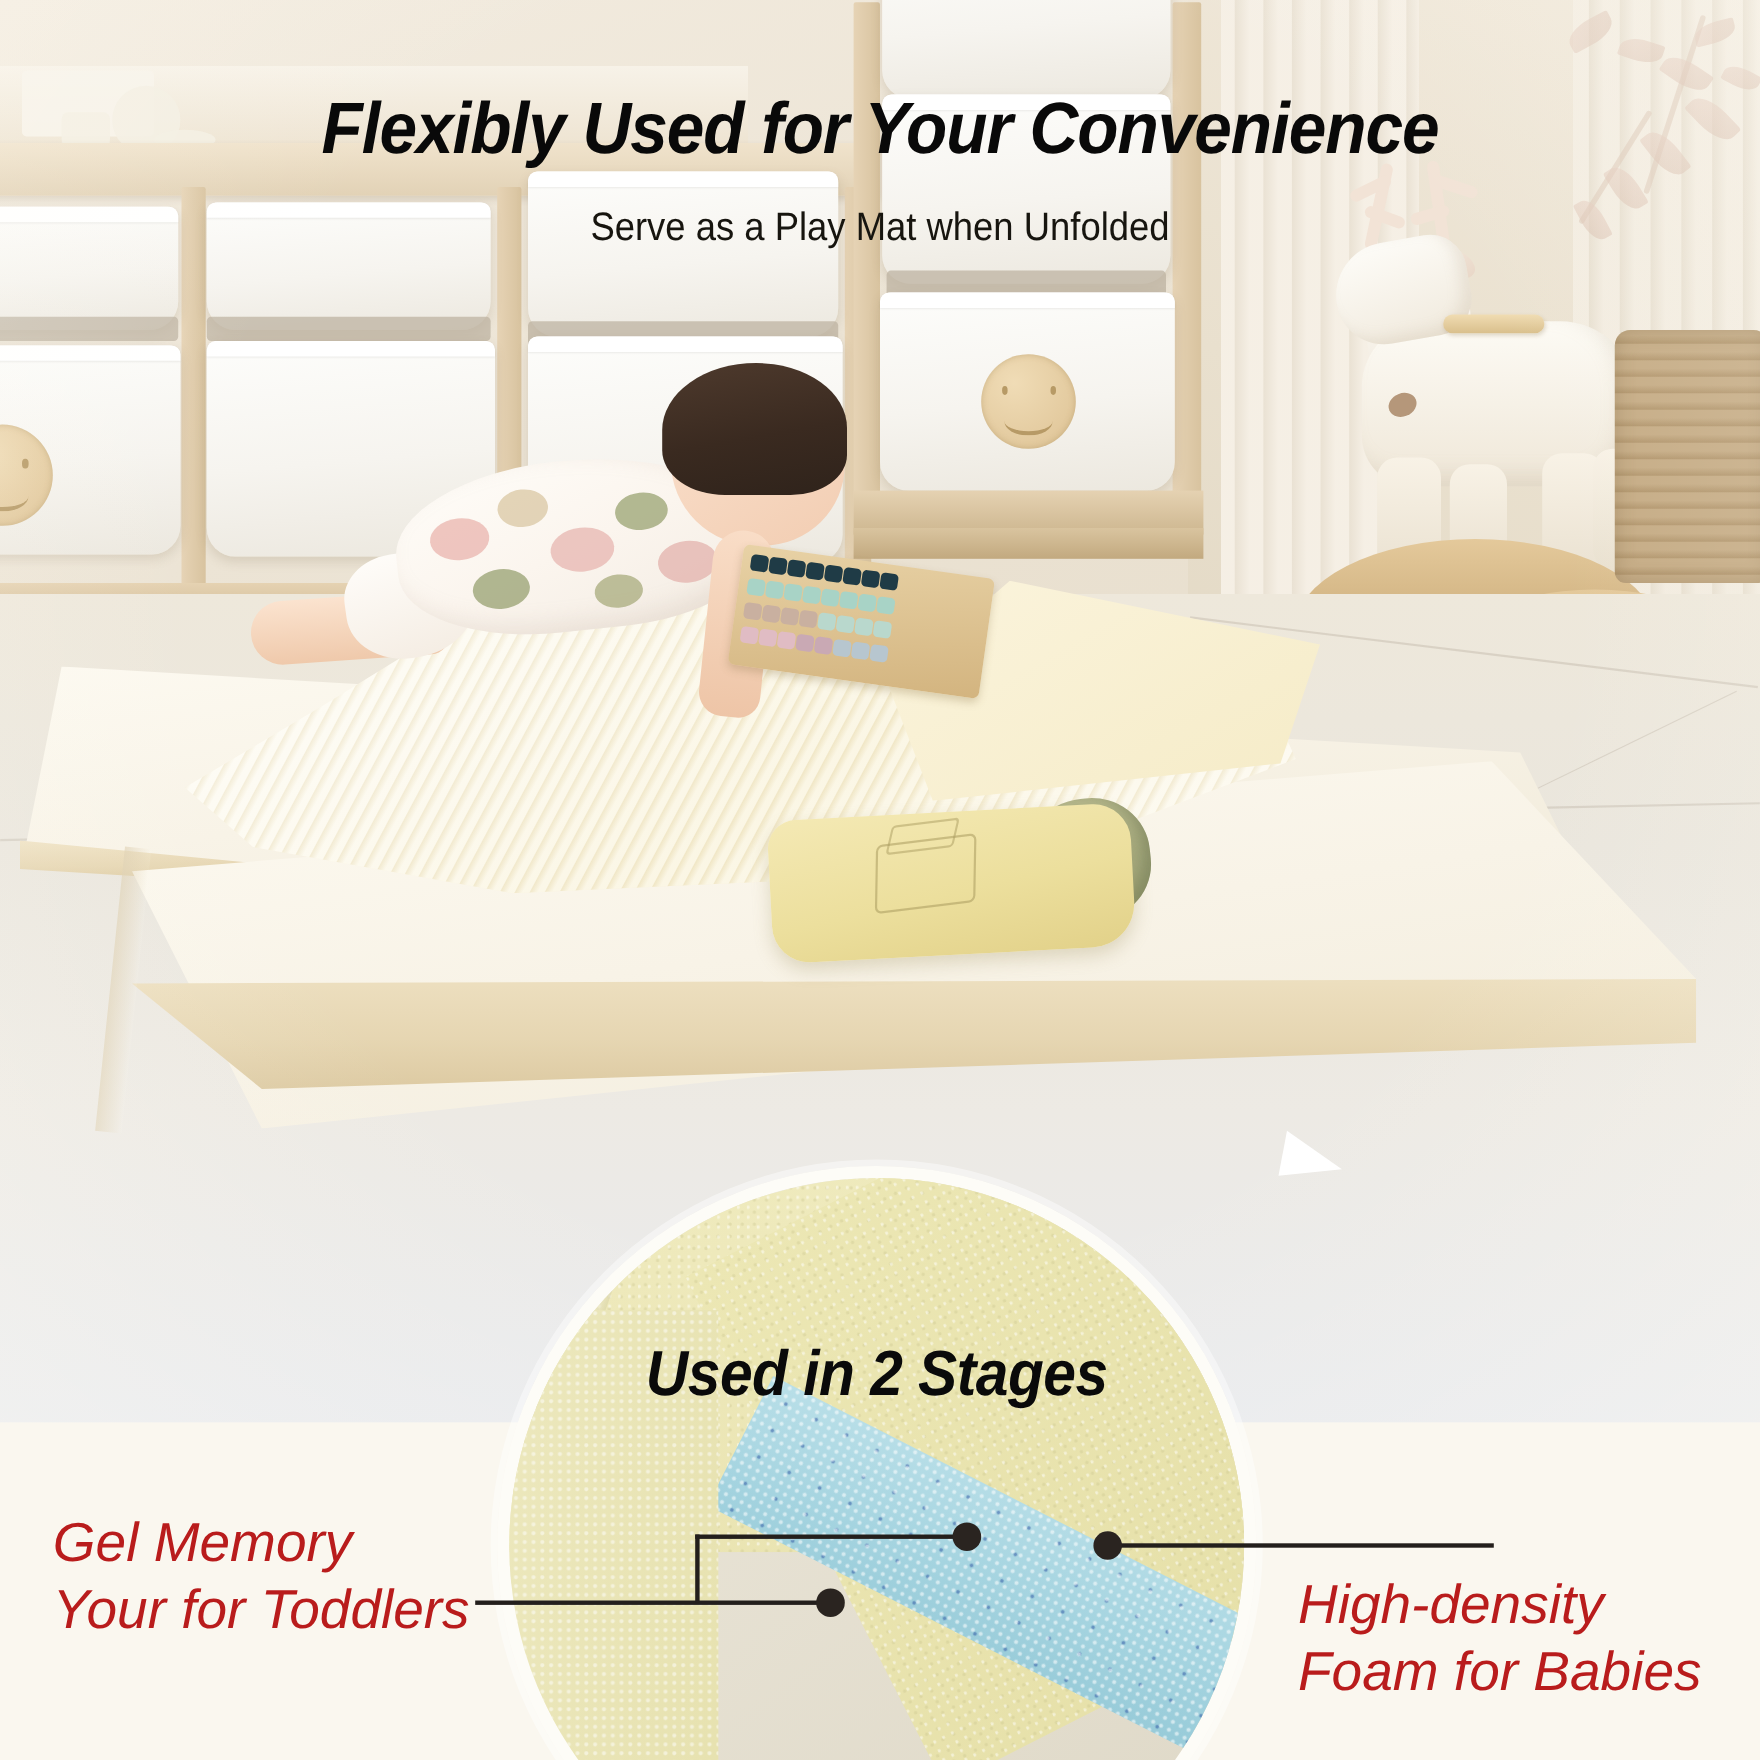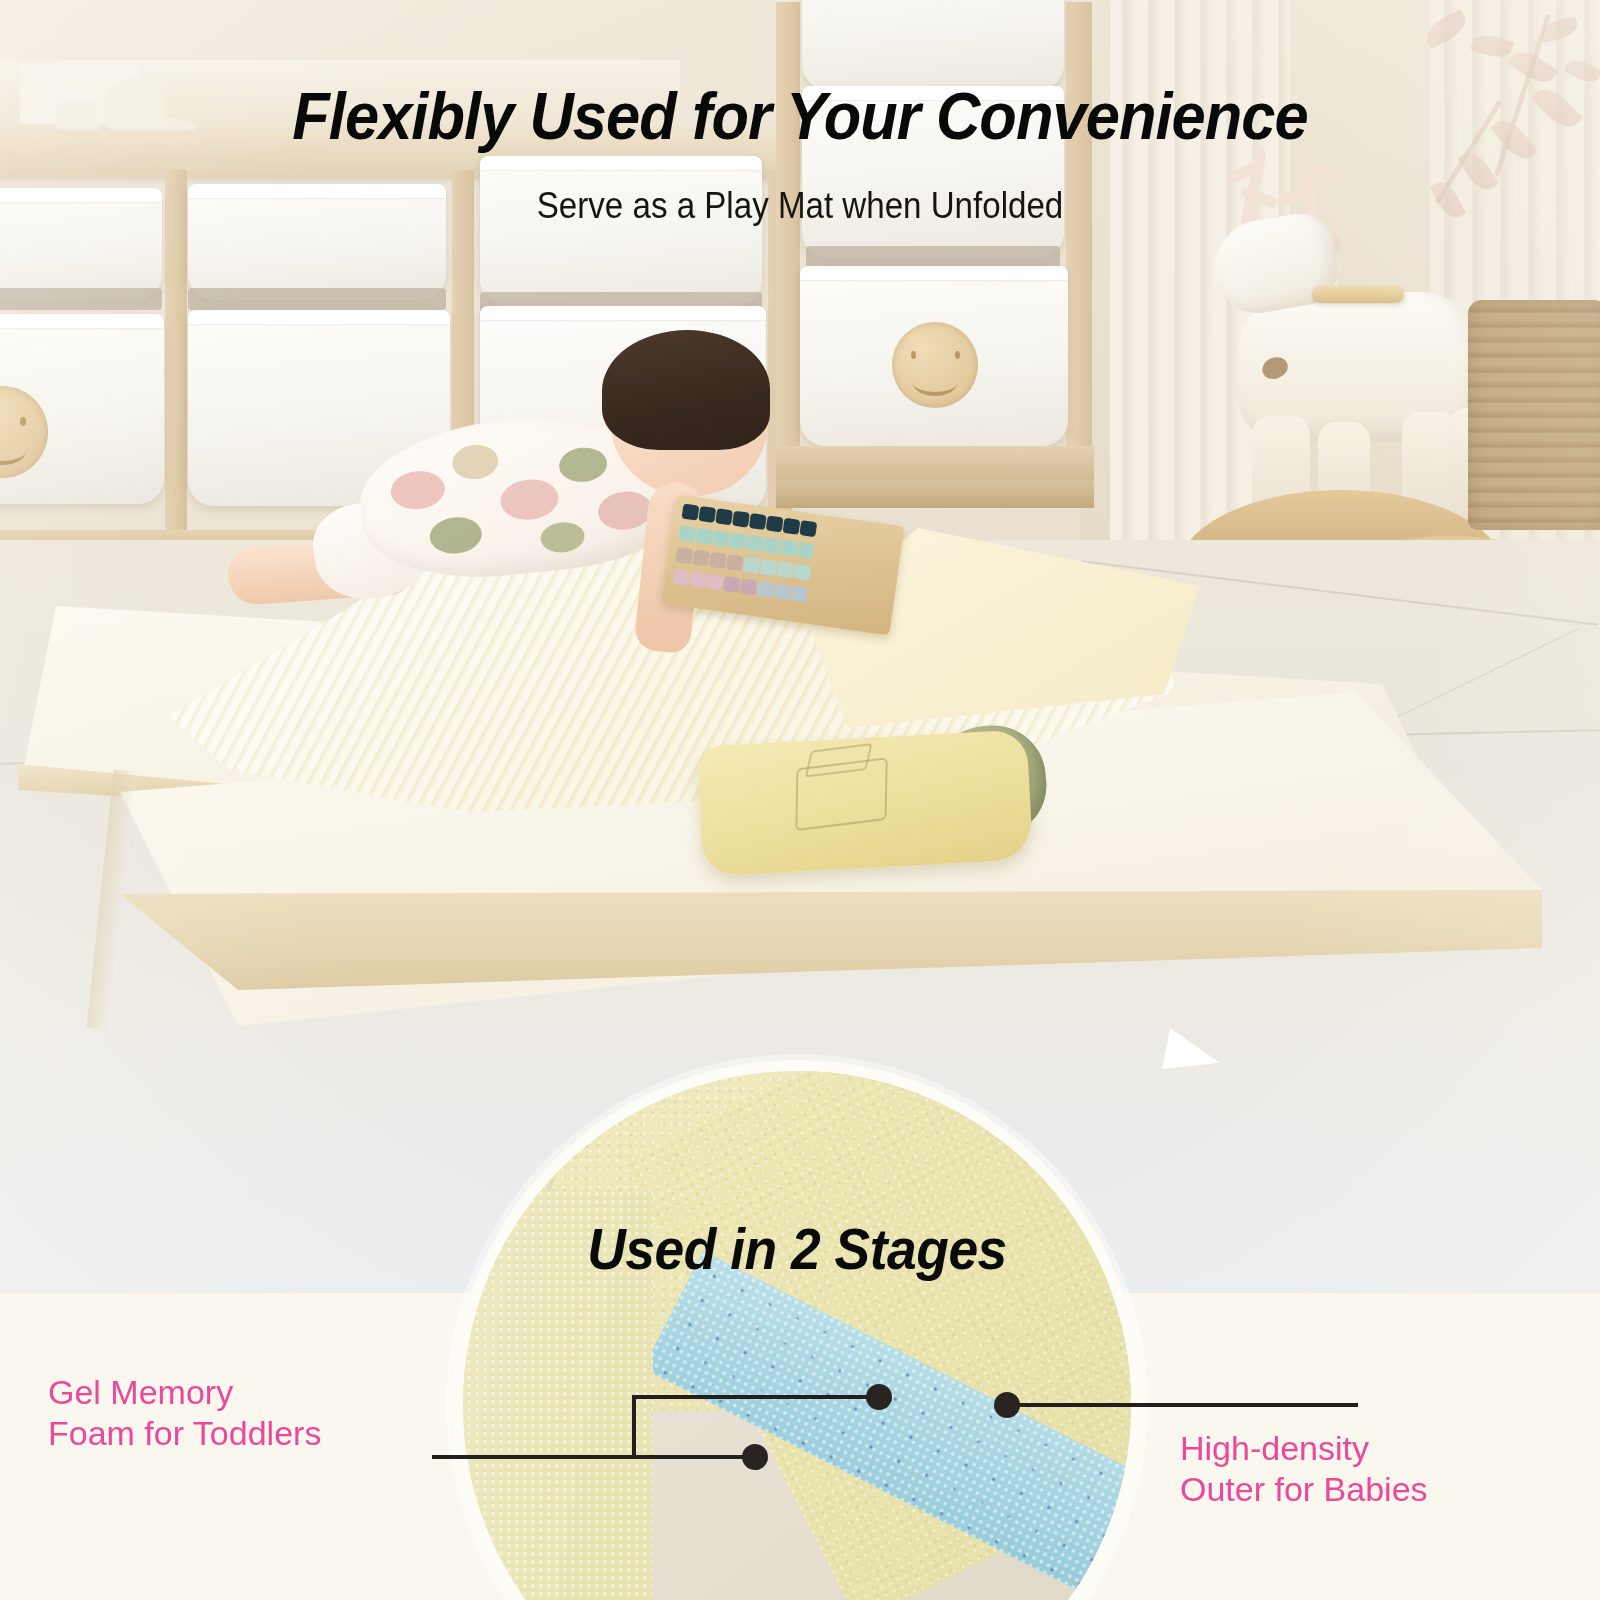--- a/index.html
+++ b/index.html
@@ -208,21 +208,21 @@
 
   
   .circle-title { position:absolute; left:452px; top:1215px; width:690px; text-align:center;
       font-size:58px; font-weight:bold; font-style:italic; color:#0a0a0a;
       transform:scaleX(.92); letter-spacing:-.5px; z-index:6; }
 
   
   .band { position:absolute; left:0; top:1293px; width:1600px; height:307px;
       background:#faf7ef; }
 
-  .lbl { position:absolute; font-size:34px; line-height:1.22; color:#ec4899; }
+  .lbl { position:absolute; font-size:50px; line-height:1.22; color:#b91c1c;font-style:italic; }
   .lbl-left  { left:48px;  top:1372px; text-align:left; }
   .lbl-right { left:1180px; top:1428px; text-align:left; }
 
   .leader { position:absolute; background:#231f1c; }
   .dot { position:absolute; width:26px; height:26px; border-radius:50%; background:#2a2420; }
 
   .vignette { position:absolute; left:0; top:0; width:1600px; height:1300px;
       pointer-events:none;
       background:radial-gradient(ellipse at 50% 42%,rgba(255,255,255,0) 55%,rgba(255,252,244,.35) 100%); }
 </style>
@@ -475,21 +475,21 @@
 
   <div class="leader" style="left:632px;top:1395px;width:252px;height:4px;"></div>
   <div class="dot" style="left:866px;top:1384px;"></div>
   <div class="dot" style="left:742px;top:1444px;"></div>
 
   <div class="leader" style="left:1010px;top:1403px;width:348px;height:4px;"></div>
   <div class="dot" style="left:994px;top:1392px;"></div>
 
   <div class="lbl lbl-left">
     <div>Gel Memory</div>
-    <div>Foam for Toddlers</div>
+    <div>Your for Toddlers</div>
   </div>
 
   <div class="lbl lbl-right">
     <div>High-density</div>
-    <div>Outer for Babies</div>
+    <div>Foam for Babies</div>
   </div>
 
 </div>
 
 </body></html>

